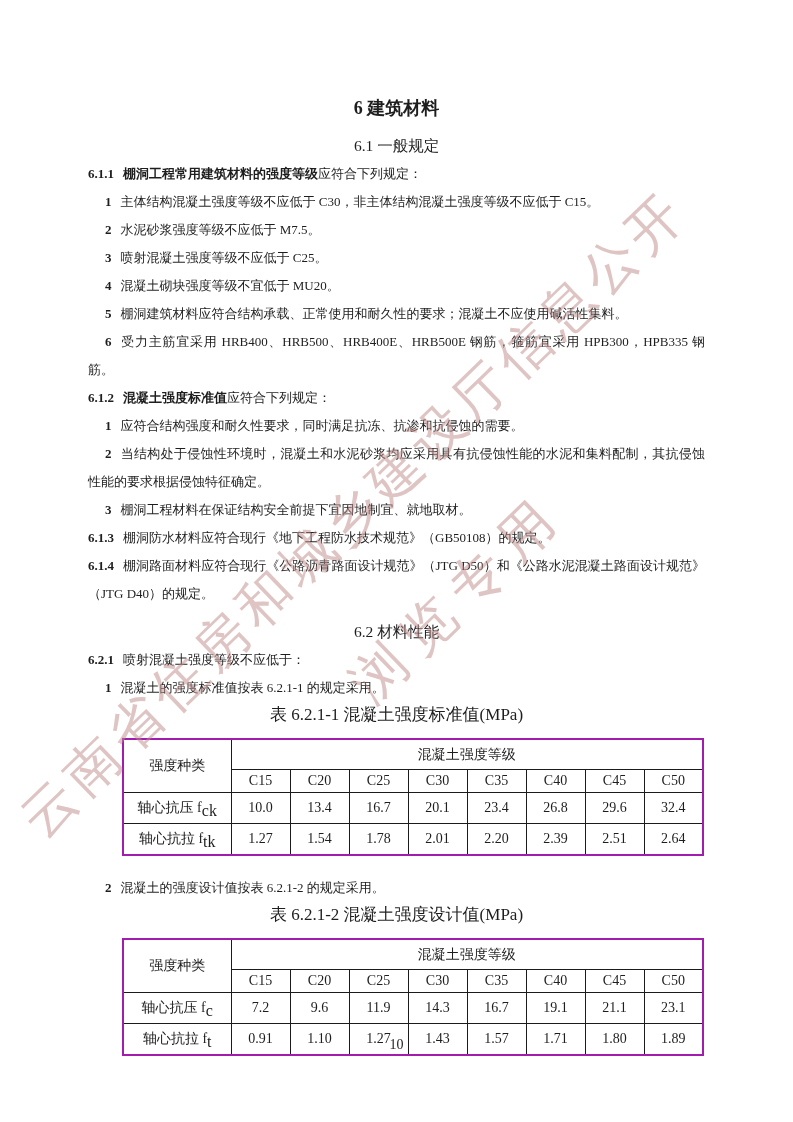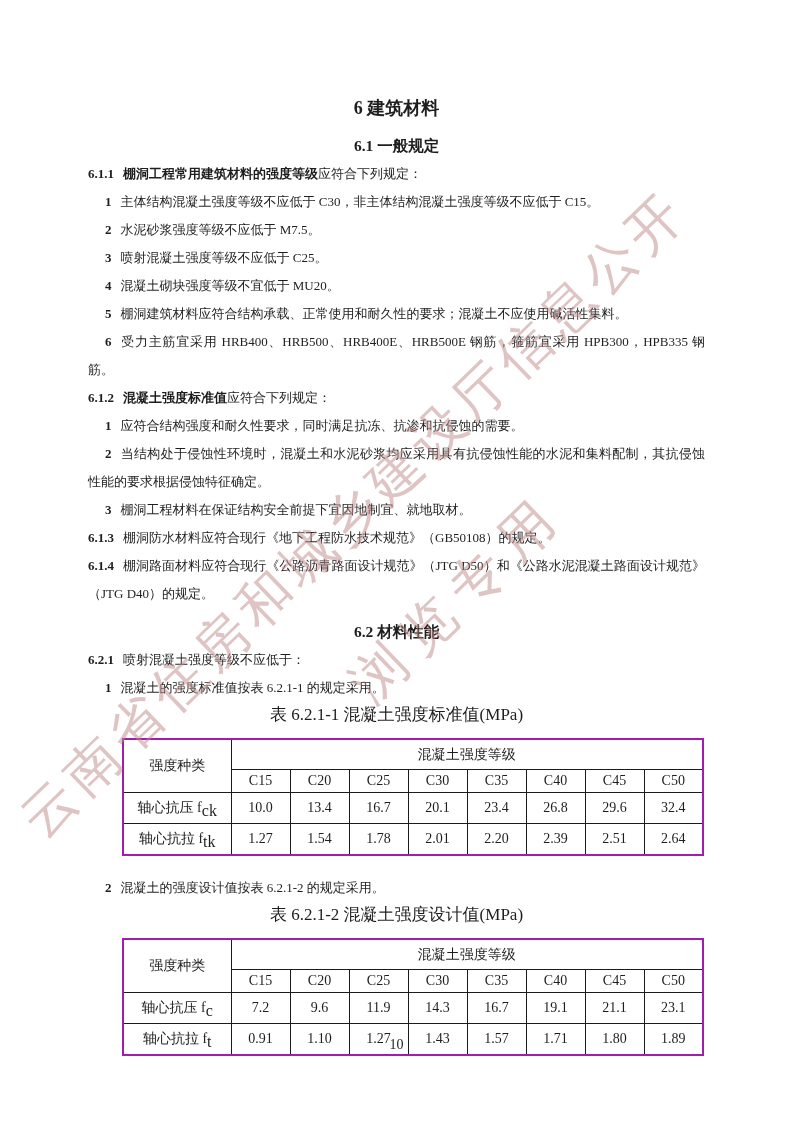--- a/index.html
+++ b/index.html
@@ -3,21 +3,21 @@
 <meta charset="utf-8">
 <style>
   html,body{margin:0;padding:0;background:#9a9a9a;}
   .page{
     position:relative;width:793px;height:1122px;background:#ffffff;
     margin:0 auto;overflow:hidden;color:#1e1e1e;
     font-family:"Liberation Serif","DejaVu Serif",serif;
   }
   .content{position:absolute;left:88px;top:96px;width:617px;}
   .doc-title{margin:0;text-align:center;font-size:18px;font-weight:bold;line-height:24px;}
-  .sec-heading{margin:14px 0 2px 0;text-align:center;font-size:15.5px;font-weight:bold;line-height:24px;}
+  .sec-heading{margin:14px 0 2px 0;text-align:center;font-size:15.5px;font-weight:normal;line-height:24px;}
   .sec-heading.second{margin-top:12px;}
   p.para{margin:0;font-size:13px;line-height:28px;text-align:justify;}
   p.item{text-indent:17px;}
   p.mt18{margin-top:18px;}
   .num{font-weight:bold;margin-right:9px;}
   .lead{font-weight:bold;}
   .tbl-caption{margin:2px 0 0 0;text-align:center;font-size:17px;font-weight:normal;line-height:22px;}
   table.spec{
     border-collapse:collapse;table-layout:fixed;width:582px;
     margin:12px 0 0 34px;border:2px solid #a21caf;font-size:14px;

